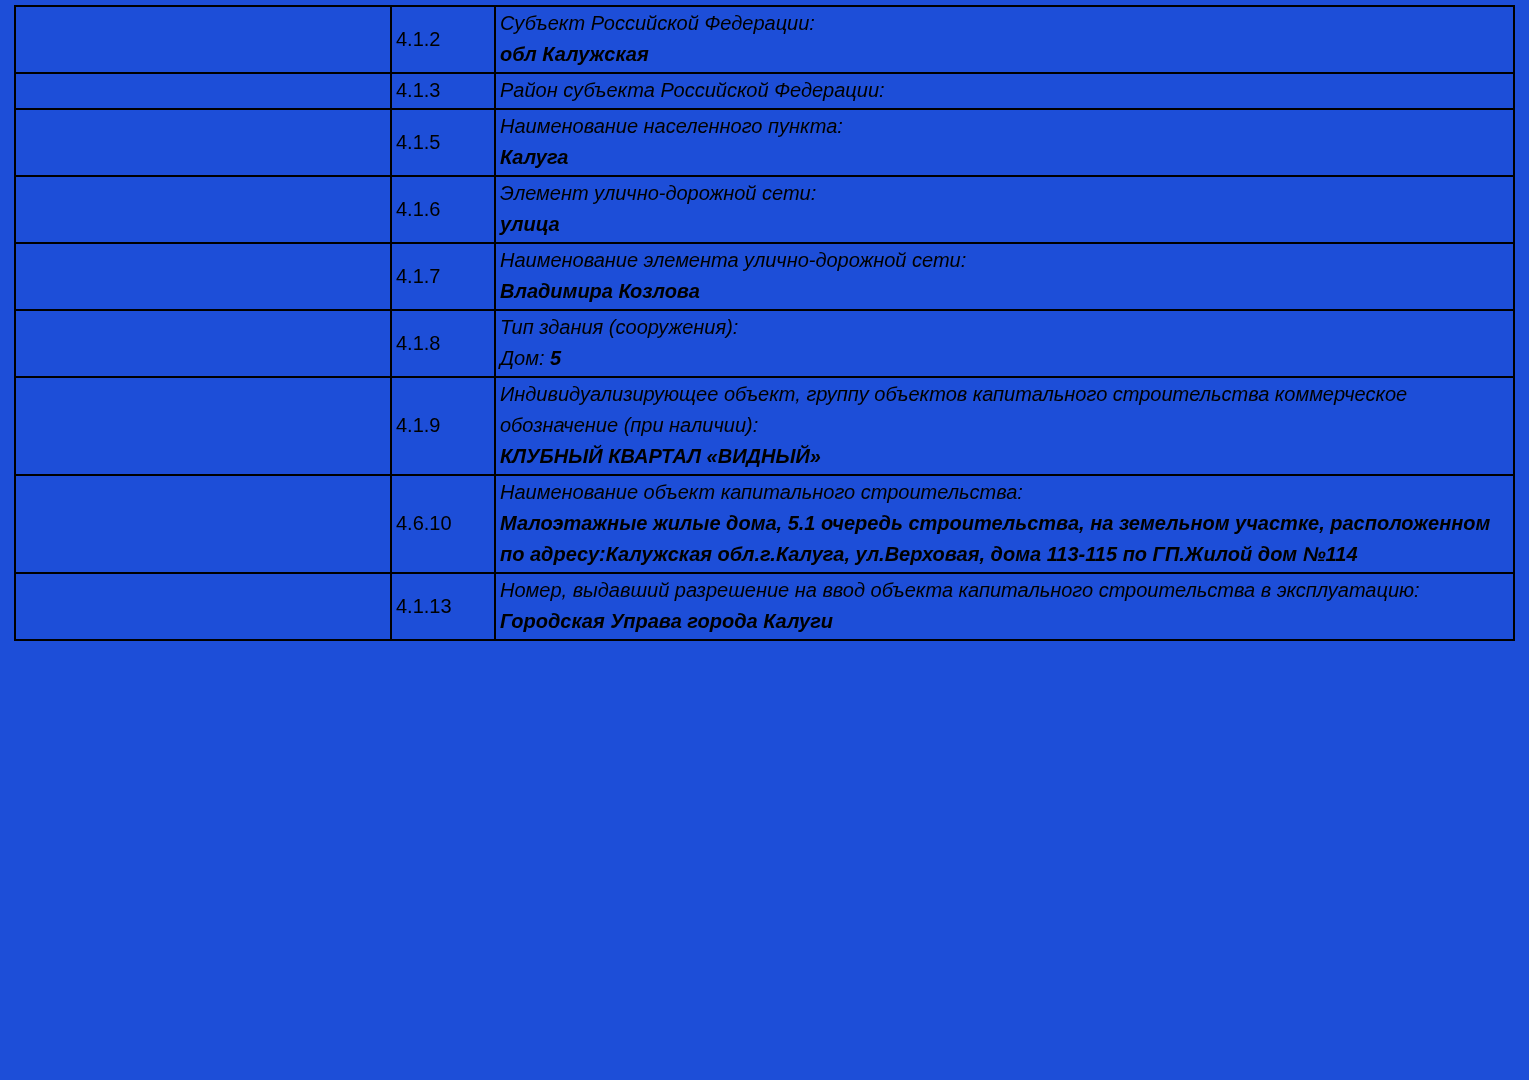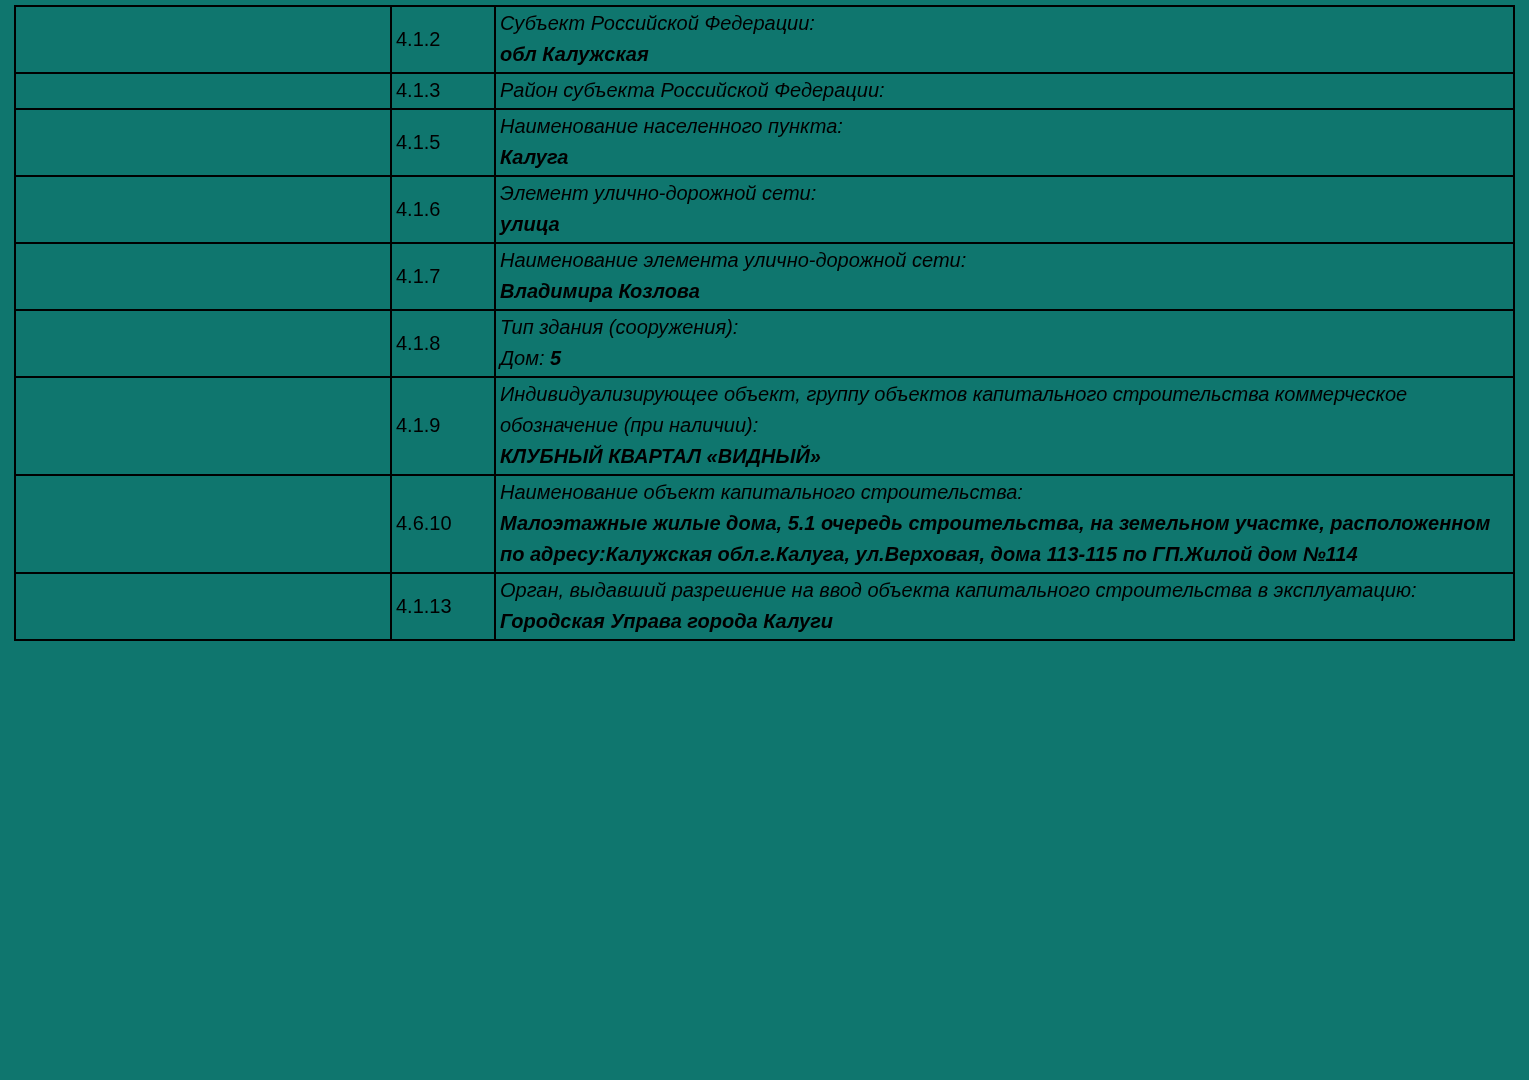--- a/index.html
+++ b/index.html
@@ -8,21 +8,21 @@
     background: #ffffff;
     width: 1529px;
     height: 1080px;
     font-family: "Liberation Sans", sans-serif;
     color: #000000;
   }
   .page {
     position: relative;
     width: 1529px;
     height: 1080px;
-    background: #0f766e;
+    background: #1d4ed8;
   }
   table.doc-table {
     position: absolute;
     left: 14px;
     top: 5px;
     width: 1499px;
     border-collapse: collapse;
     table-layout: fixed;
   }
   table.doc-table td {
@@ -144,19 +144,19 @@
   </tr>
 
 
 
   <tr>
     <td class="empty-cell"></td>
     <td class="num-cell">
       <span>4.1.13</span>
     </td>
     <td class="content-cell">
-      <div class="field-label">Орган, выдавший разрешение на ввод объекта капитального строительства в эксплуатацию:</div>
+      <div class="field-label">Номер, выдавший разрешение на ввод объекта капитального строительства в эксплуатацию:</div>
       <div class="field-value"><span class="prefix"></span><span class="main">Городская Управа города Калуги</span></div>
     </td>
   </tr>
 </tbody>
   </table>
 </div>
 
 </body></html>

